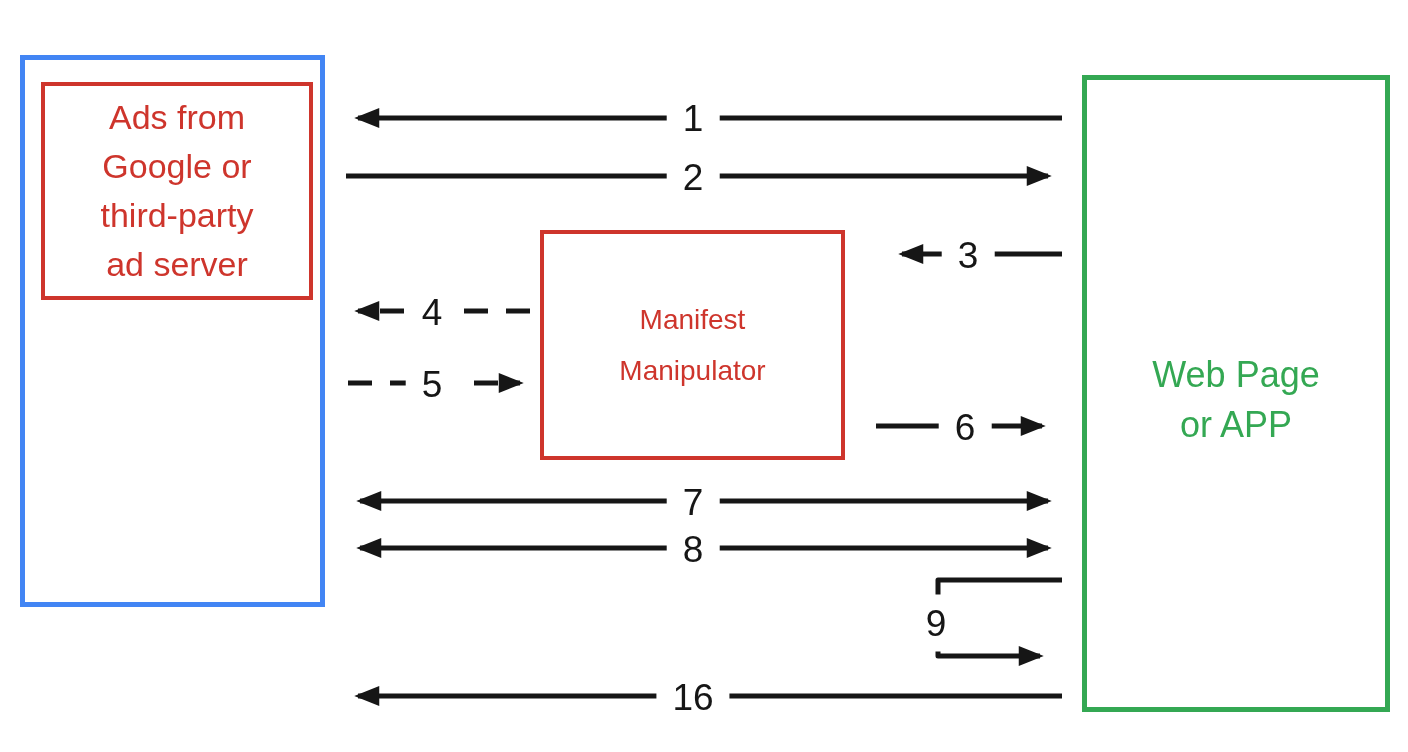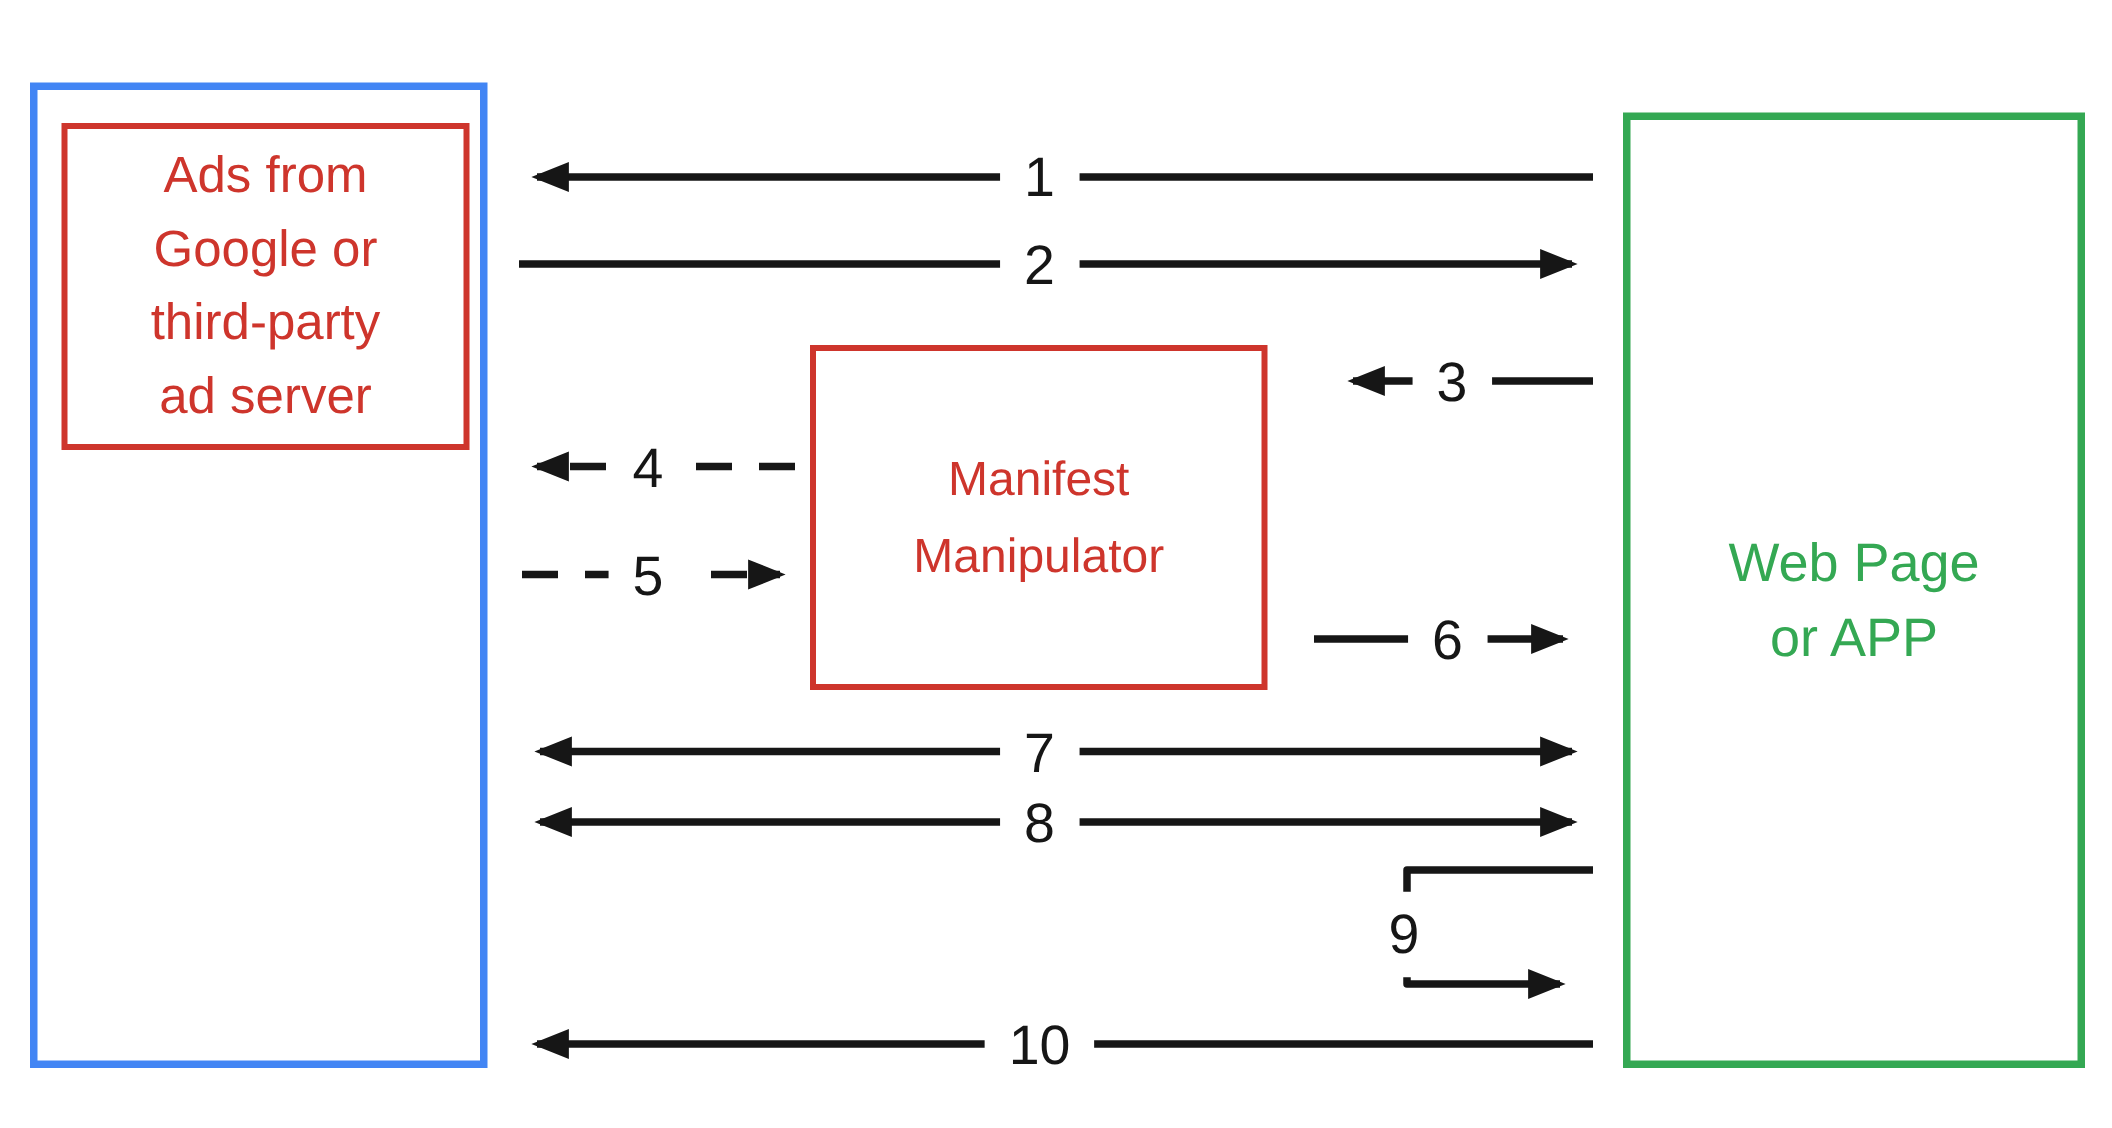--- a/index.html
+++ b/index.html
@@ -24,21 +24,21 @@
     position: absolute;
     left: 0;
     right: 0;
     text-align: center;
     white-space: pre-line;
     font-weight: 400;
   }
   
   .ad-manager-box {
     left: 20px; top: 55px;
-    width: 305px; height: 657px;
+    width: 305px; height: 552px;
     border: 5px solid #4285F4;
   }
   .ad-manager-label {
     top: 288px;
     font-size: 36px;
     line-height: 50px;
     color: #4285F4;
   }
   
   .ad-server-box {
@@ -63,21 +63,21 @@
     width: 305px; height: 230px;
     border: 4px solid #CE352C;
     display: flex;
     align-items: center;
     justify-content: center;
   }
   .manifest-label {
     position: static;
     text-align: center;
     white-space: pre-line;
-    font-size: 32px;
+    font-size: 28px;
     line-height: 51px;
     color: #CE352C;
   }
   
   .web-page-box {
     left: 1082px; top: 75px;
     width: 308px; height: 637px;
     border: 5px solid #34A853;
     padding-left: 36px;
   }
@@ -162,15 +162,15 @@
 
   <div class="num" style="left:693px; top:118px;">1</div>
   <div class="num" style="left:693px; top:177px;">2</div>
   <div class="num" style="left:968px; top:255px;">3</div>
   <div class="num" style="left:432px; top:312px;">4</div>
   <div class="num" style="left:432px; top:384px;">5</div>
   <div class="num" style="left:965px; top:427px;">6</div>
   <div class="num" style="left:693px; top:502px;">7</div>
   <div class="num" style="left:693px; top:549px;">8</div>
   <div class="num num-9" style="left:936px; top:623px;">9</div>
-  <div class="num" style="left:693px; top:697px;">10</div>
+  <div class="num" style="left:693px; top:697px;">16</div>
 
 </div>
 
 </body></html>

